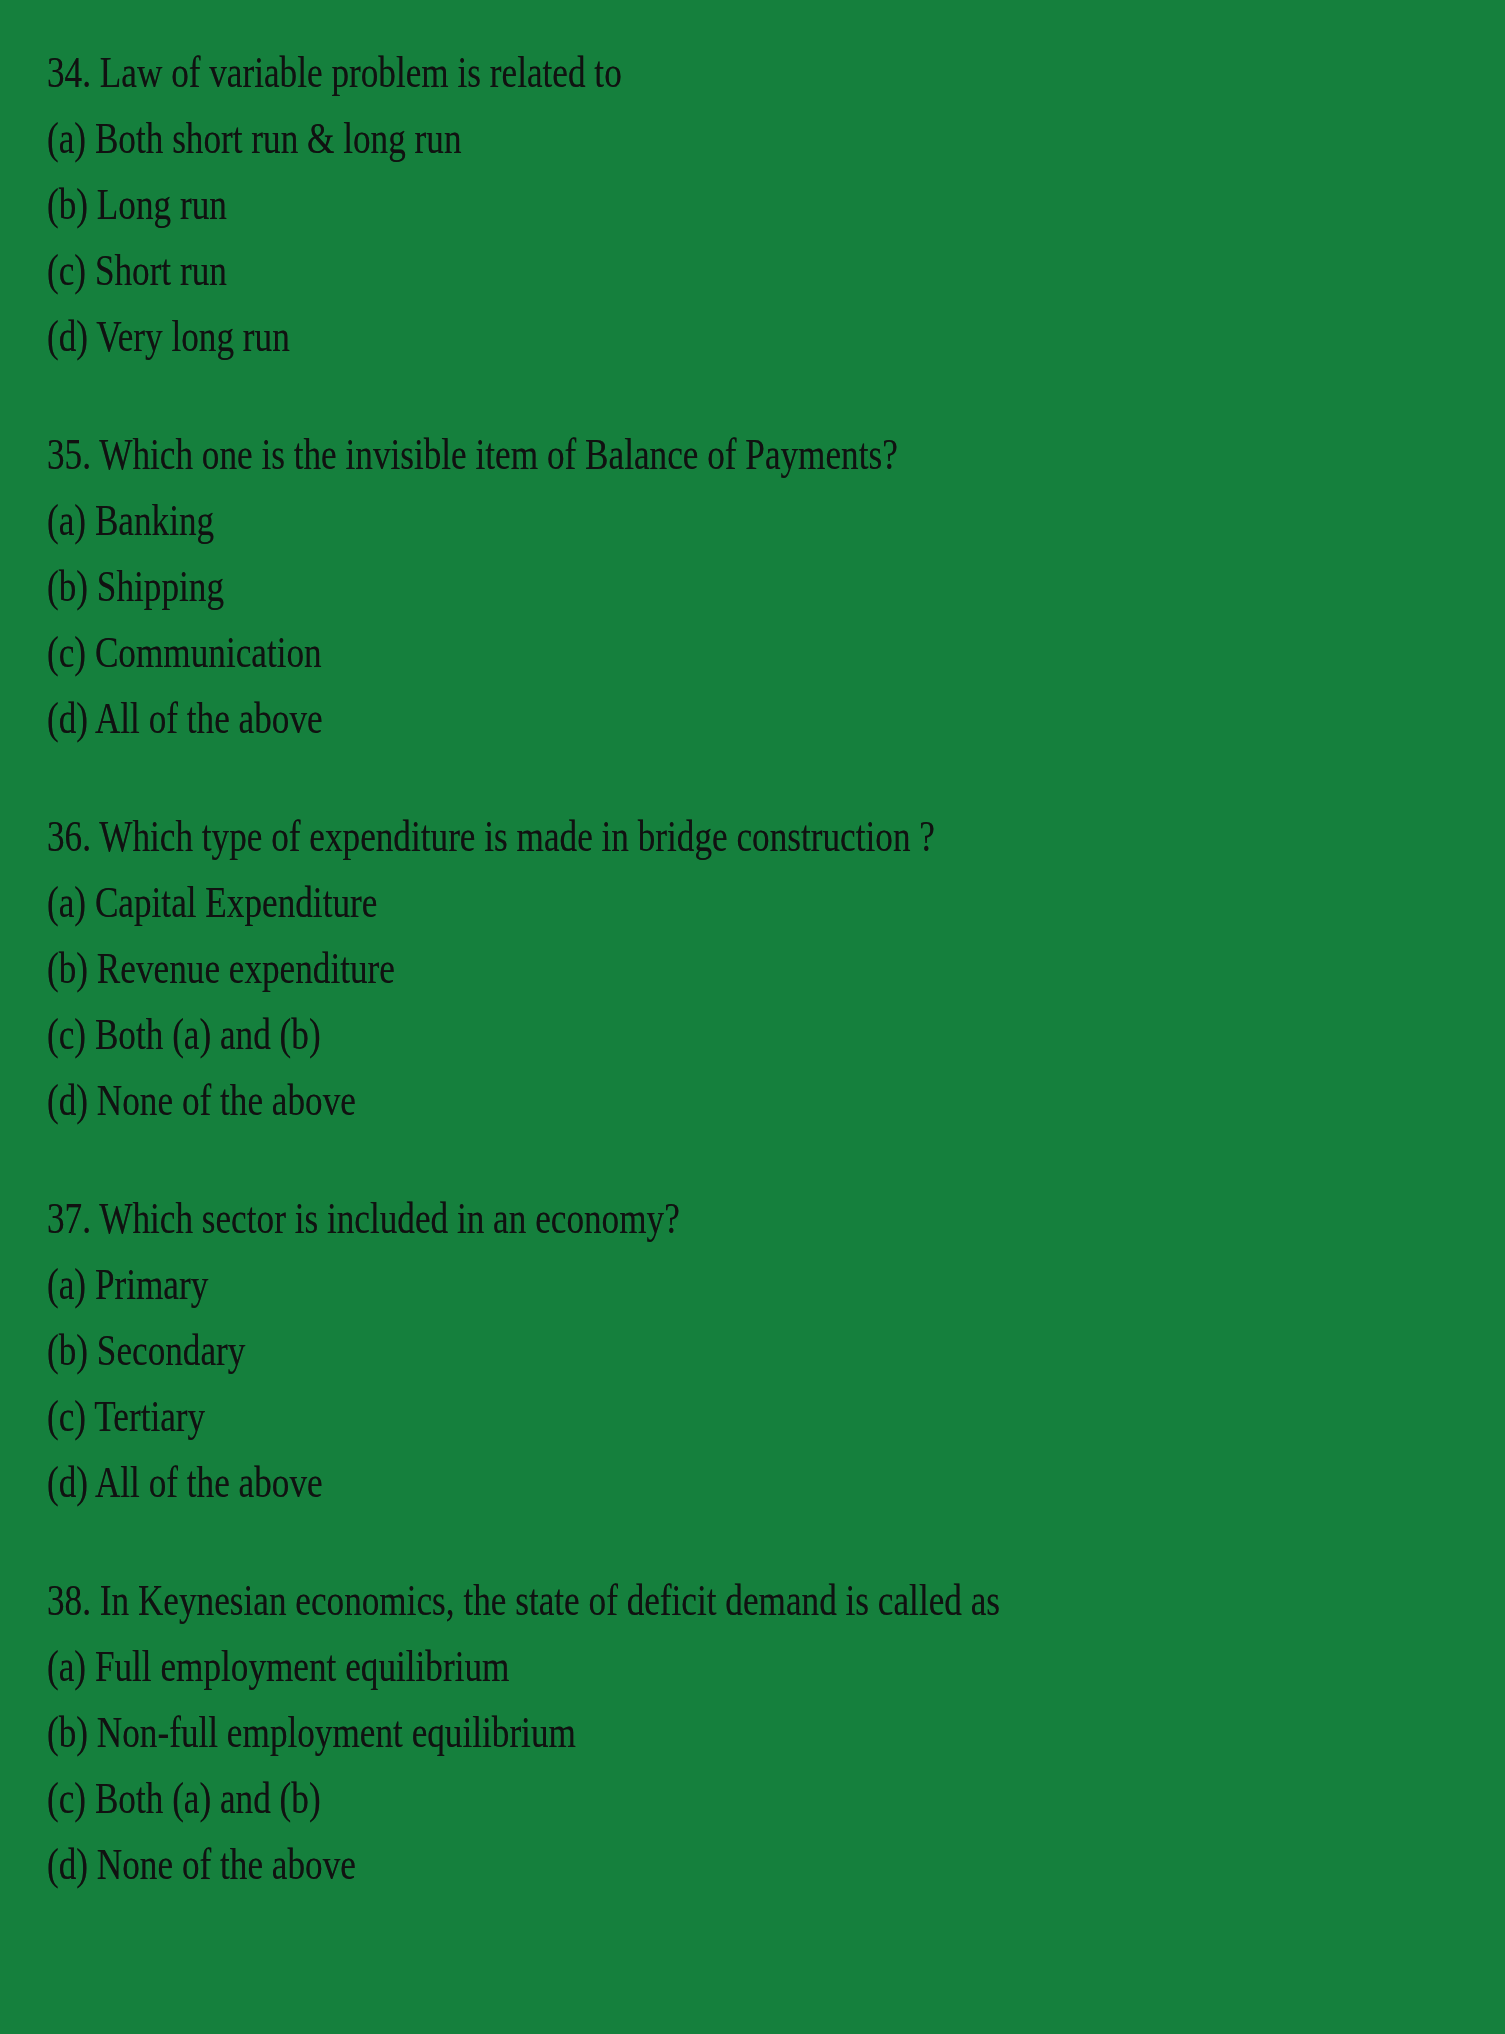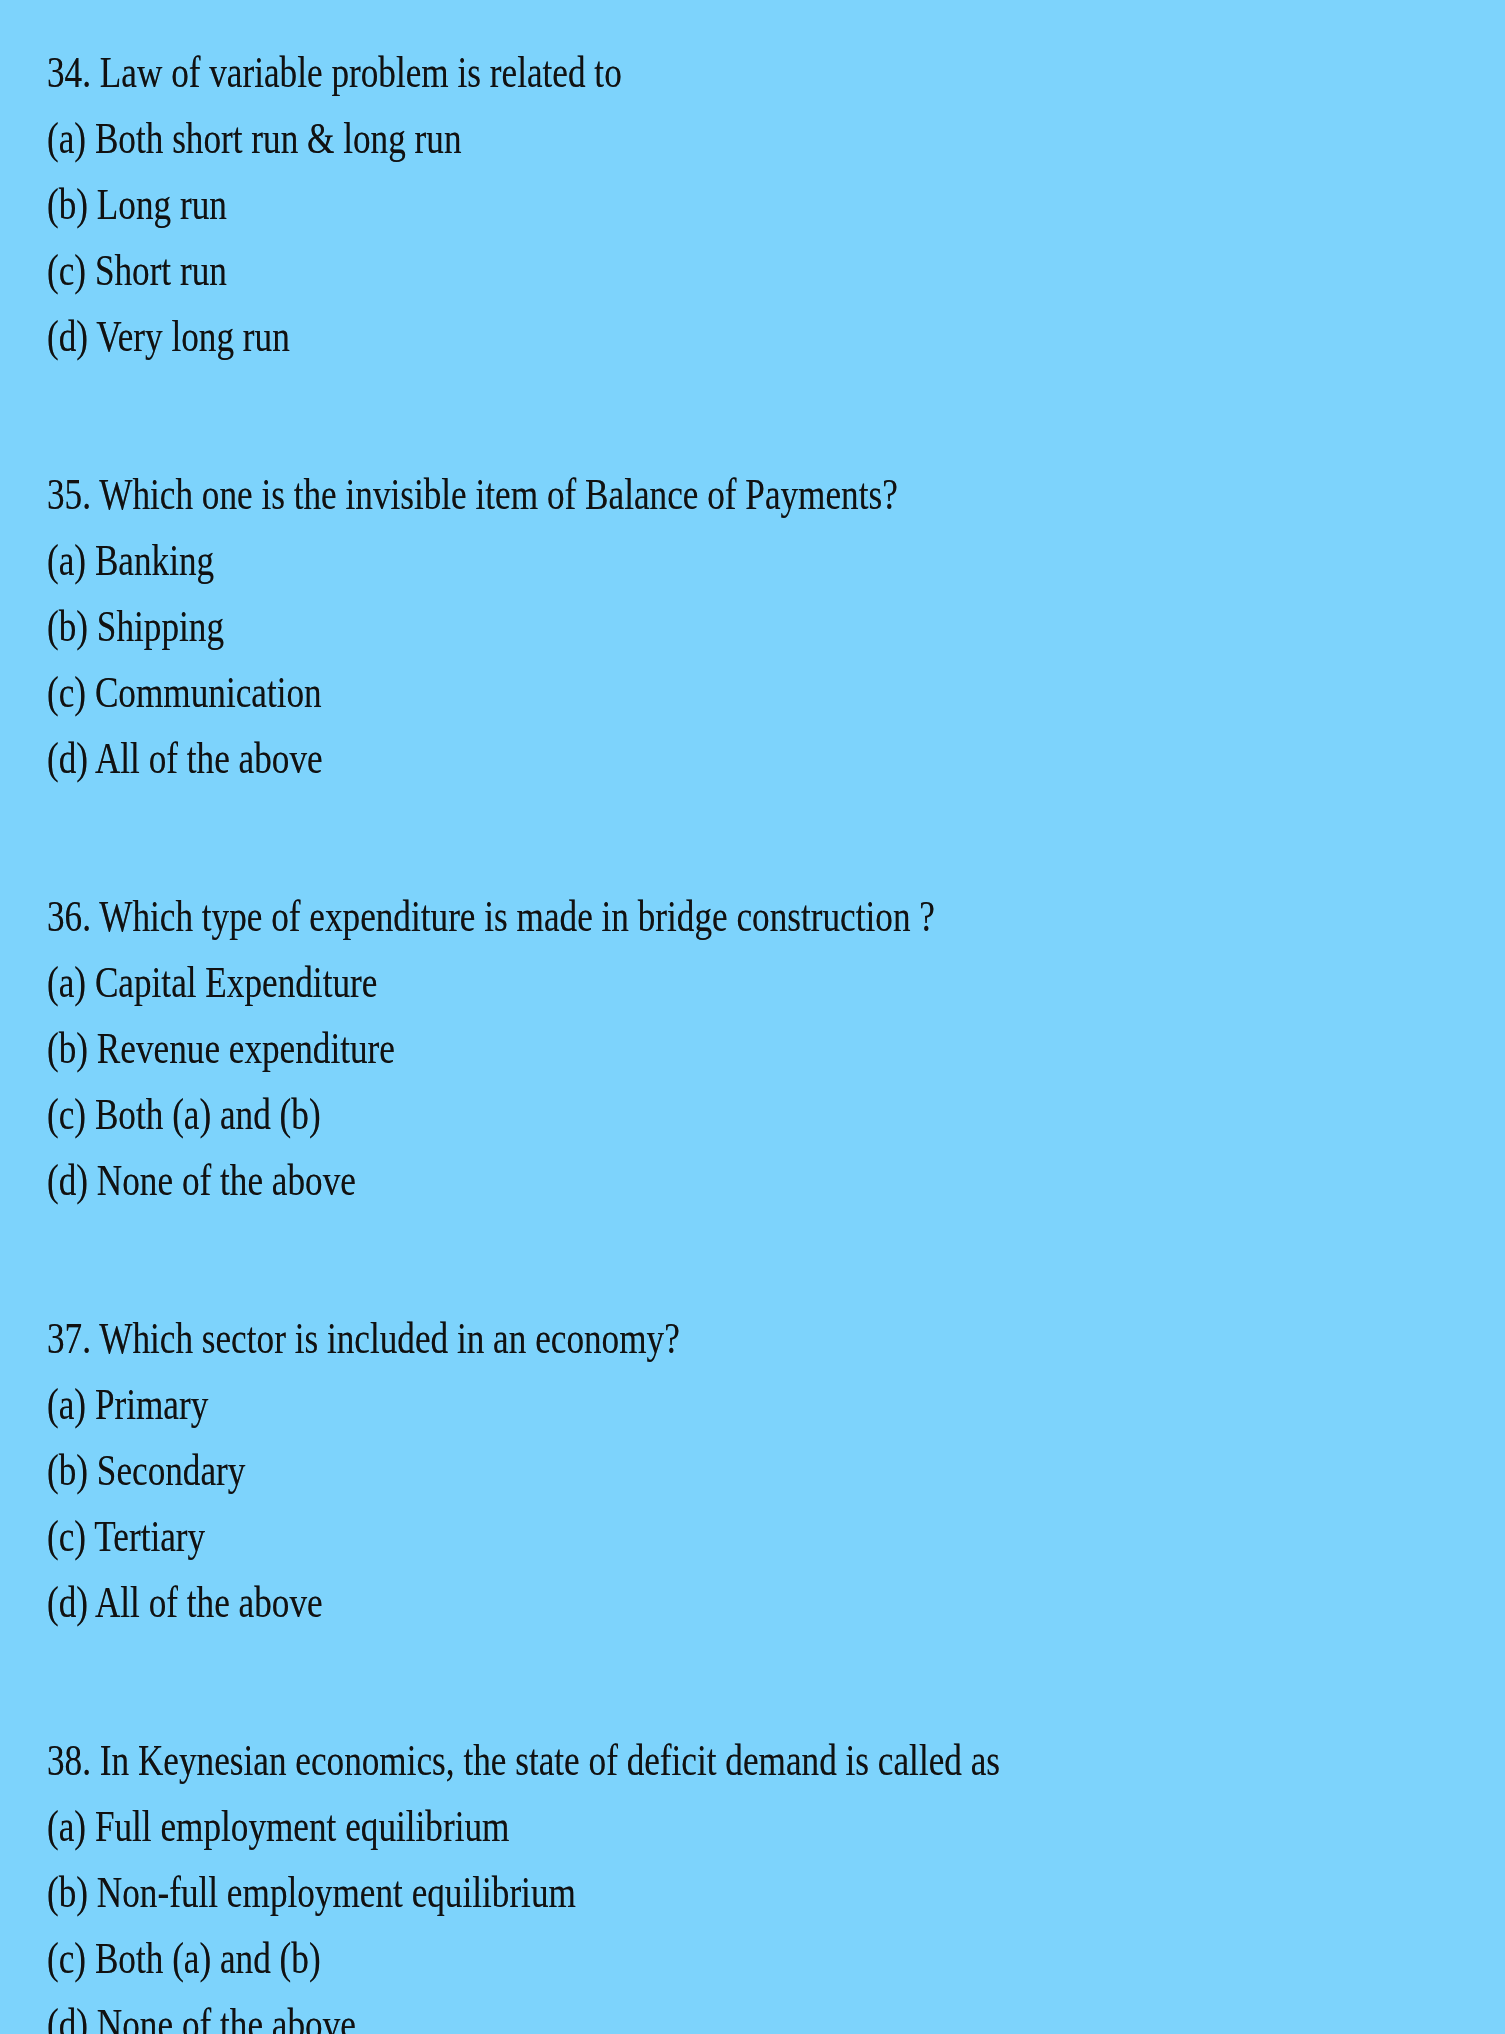--- a/index.html
+++ b/index.html
@@ -13,24 +13,24 @@
     overflow: hidden;
   }
   .page {
     box-sizing: border-box;
     width: 1505px;
     height: 2034px;
     padding: 40px 20px 0 47px;
     font-family: "Liberation Serif", "DejaVu Serif", serif;
     font-size: 44px;
     color: #111111;
-    background: #7dd3fc;
+    background: #15803d;
   }
   .qblock + .qblock {
-    margin-top: 92px;
+    margin-top: 52px;
   }
   .line {
     line-height: 66px;
     white-space: nowrap;
     transform: scaleX(0.80);
     transform-origin: 0 50%;
     
     text-shadow: 0 0 0.7px rgba(0,0,0,0.45);
   }
 </style>

